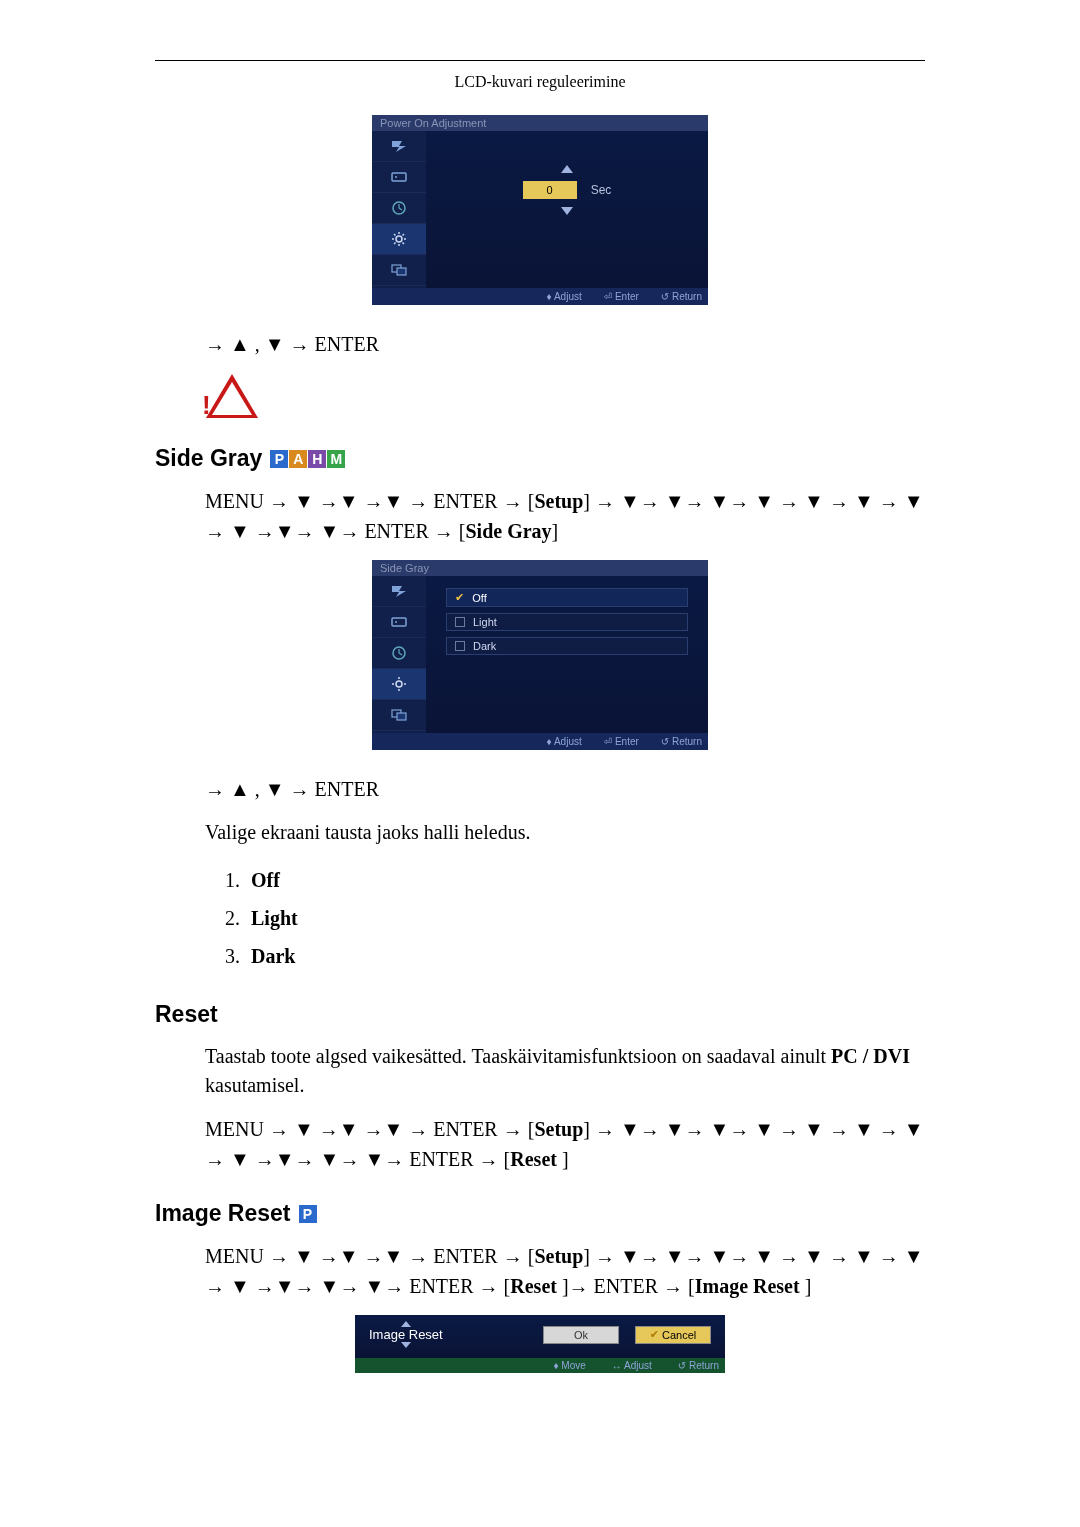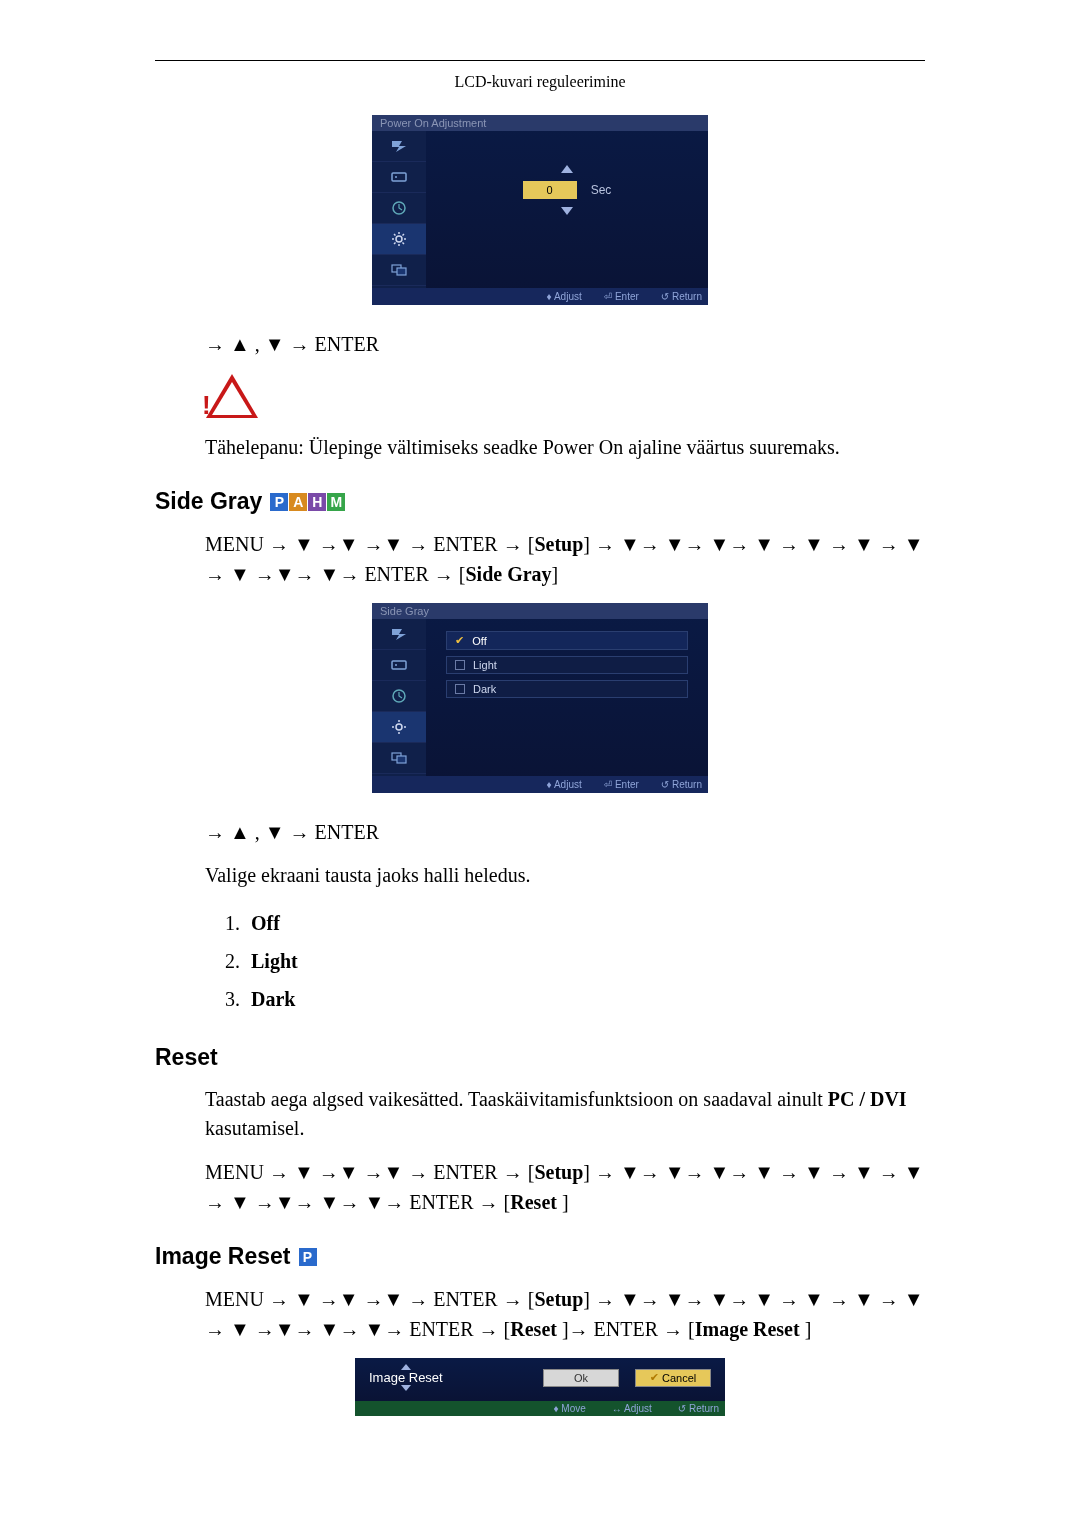--- a/index.html
+++ b/index.html
@@ -309,21 +309,20 @@
 
   <div class="nav-text">→ ▲ , ▼ → ENTER</div>
 
   <div class="warn-icon">
     <div style="position:relative;">
       <div class="warn-tri"></div>
       <div class="warn-ex">!</div>
     </div>
   </div>
 
-  <div class="para">Tähelepanu: Ülepinge vältimiseks seadke Power On ajaline väärtus suuremaks.</div>
 
   <h3 class="section">
     <span>Side Gray</span>
     <span class="badge">
       <span class="b-p">P</span>
       <span class="b-a">A</span>
       <span class="b-h">H</span>
       <span class="b-m">M</span>
     </span>
   </h3>
@@ -401,21 +400,21 @@
   <ol class="opts">
     <li><span class="bold">Off</span></li>
     <li><span class="bold">Light</span></li>
     <li><span class="bold">Dark</span></li>
   </ol>
 
   <h3 class="section">
     <span>Reset</span>
   </h3>
   <div class="para">
-    <span>Taastab aega algsed vaikesätted. Taaskäivitamisfunktsioon on saadaval ainult </span><span class="bold">PC / DVI</span><span> kasutamisel.</span>
+    <span>Taastab toote algsed vaikesätted. Taaskäivitamisfunktsioon on saadaval ainult </span><span class="bold">PC / DVI</span><span> kasutamisel.</span>
   </div>
   <div class="nav-text">
     <span>MENU → ▼ →▼ →▼ → ENTER → [</span><span class="bold">Setup</span><span>] → ▼→ ▼→ ▼→ ▼ → ▼ → ▼ → ▼ → ▼ →▼→ ▼→ ▼→ ENTER → [</span><span class="bold">Reset </span><span>]</span>
   </div>
 
   <h3 class="section">
     <span>Image Reset</span>
     <span class="badge">
       <span class="b-p">P</span>
     </span>

